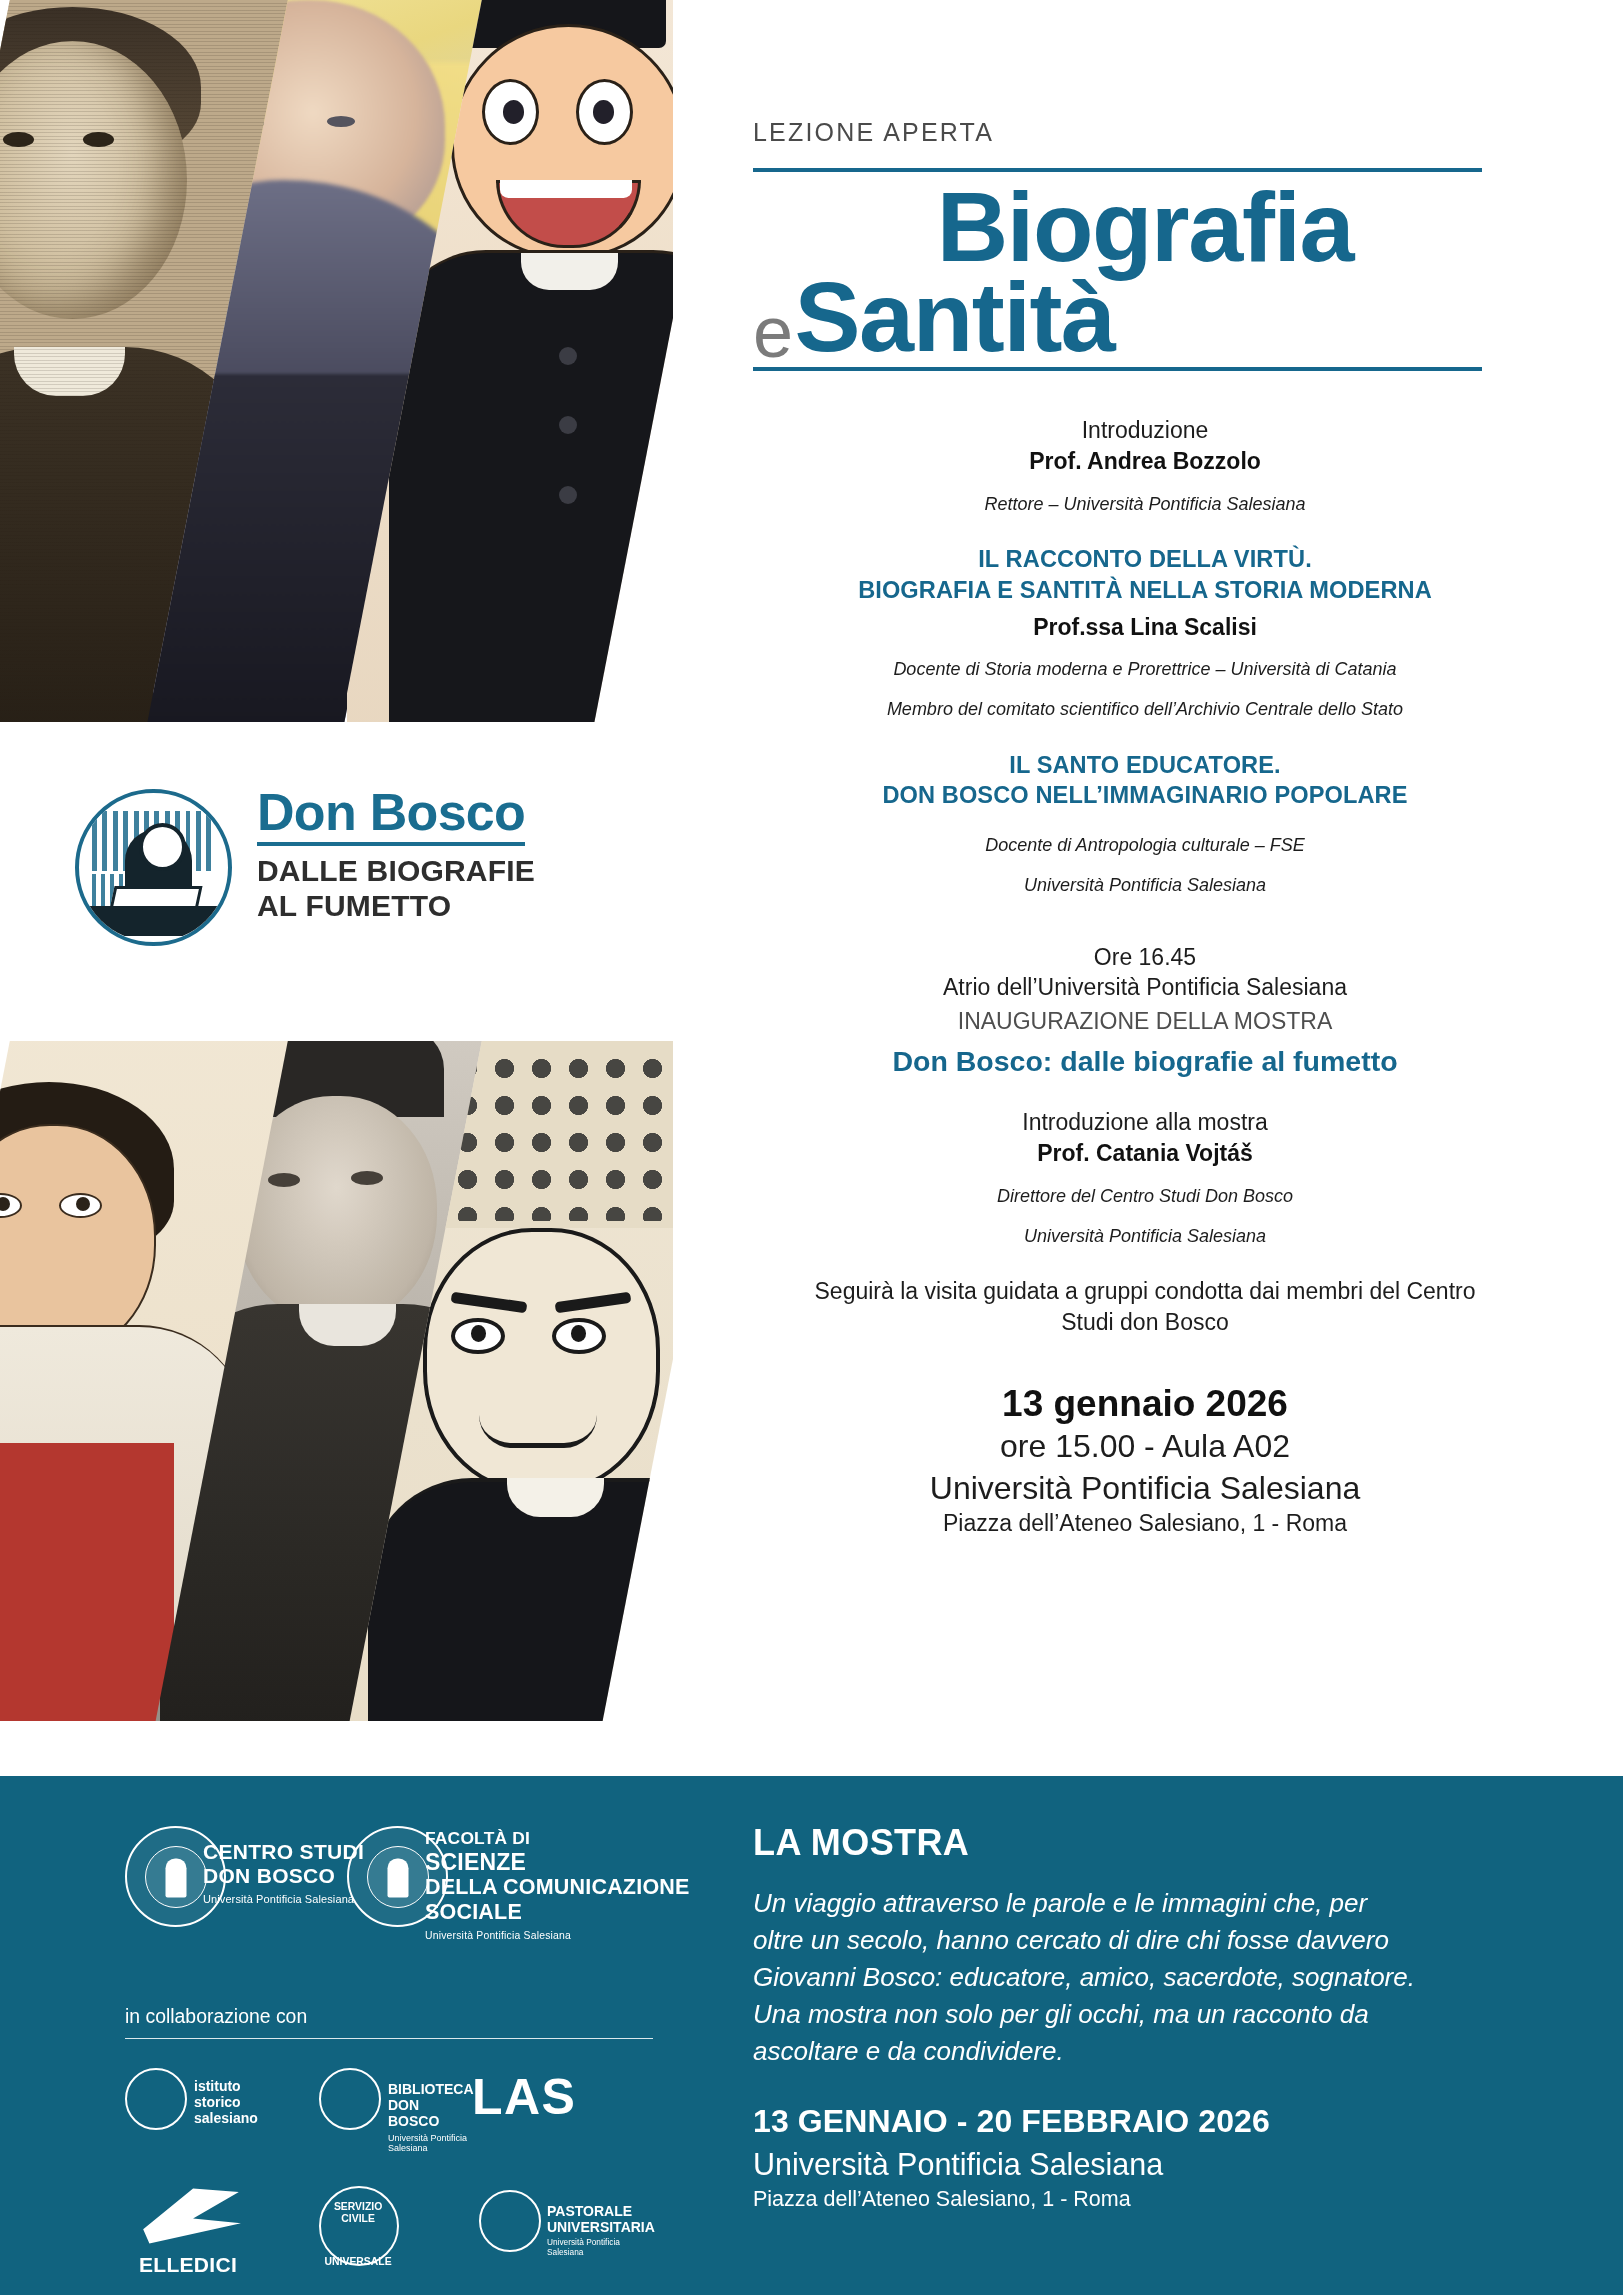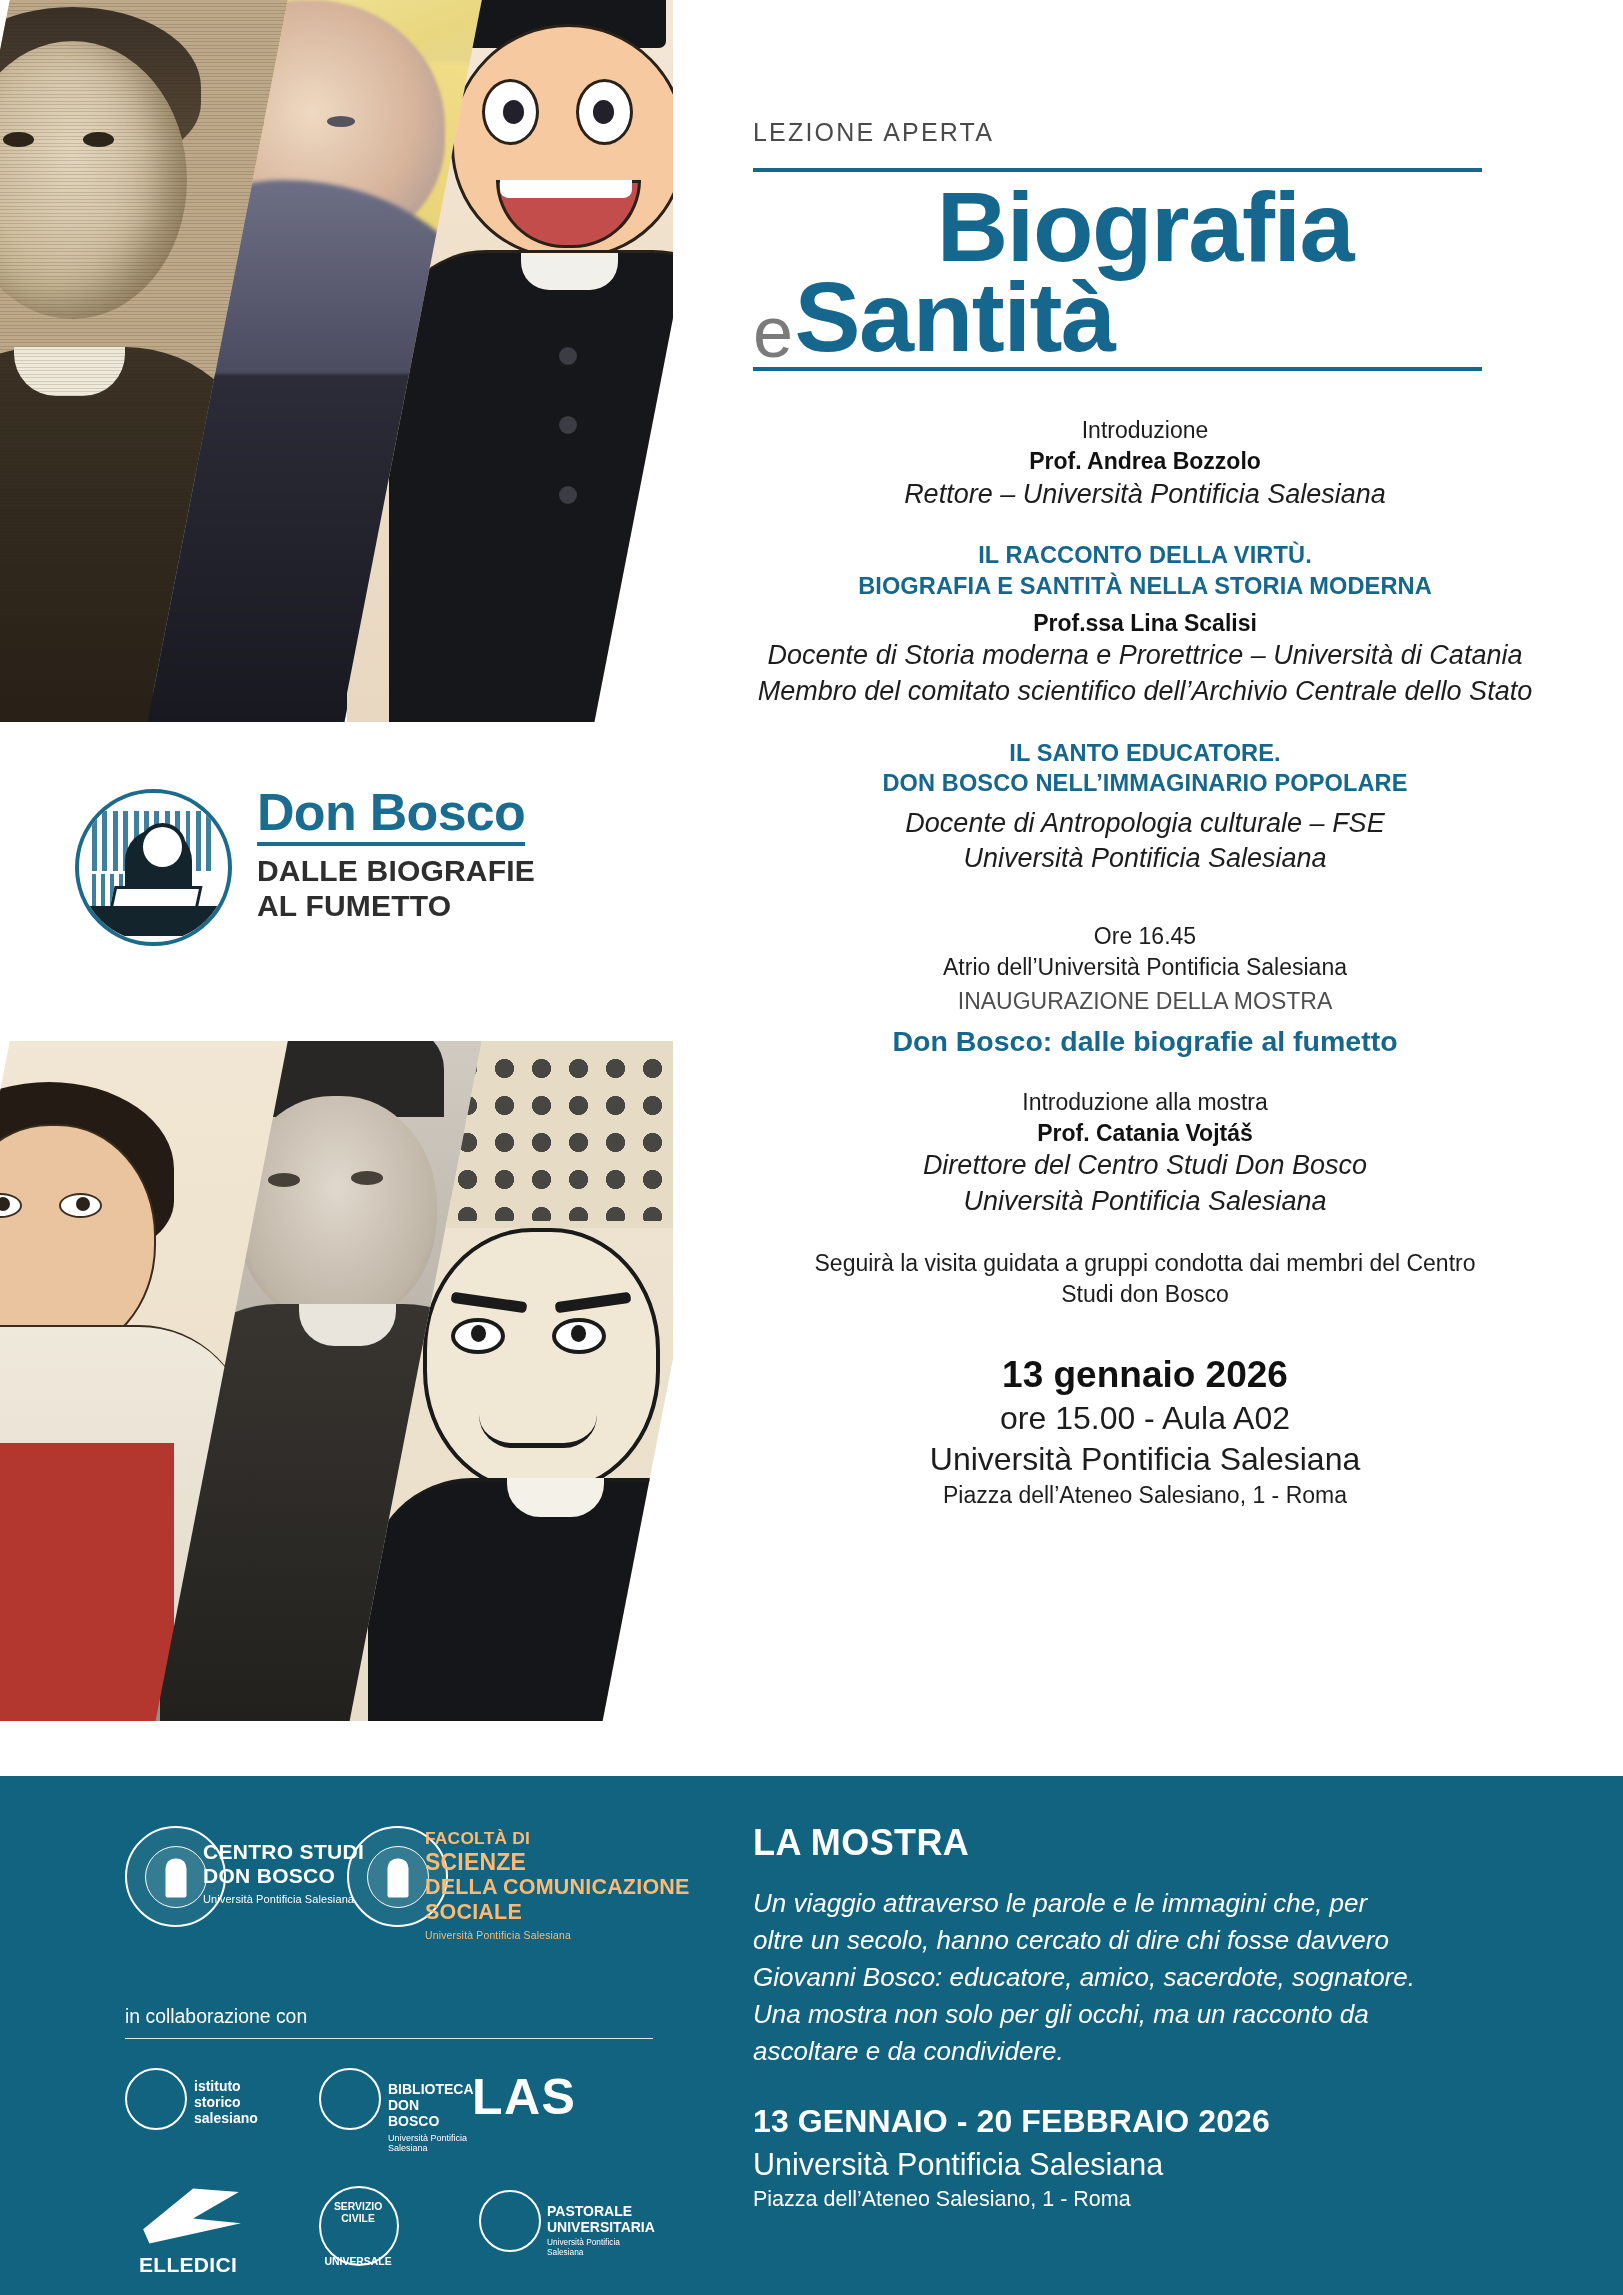--- a/index.html
+++ b/index.html
@@ -330,21 +330,21 @@
     margin-top: -4.2px;
     display: flex; align-items: flex-end;
   }
   .h-e {
     font-size: 72px; font-weight: 400; color: #7b7b7b; line-height: .9;
     margin-right: 2.8px;
   }
   .block { margin-top: 0; text-align: center; }
   .p-plain { font-size: 23px; color: #1d1d1d; line-height: 1.33; }
   .p-bold { font-size: 23px; color: #111111; font-weight: bold; line-height: 1.33; }
-  .p-ital { font-size: 27px; color: #1d1d1d; font-style: italic; line-height: 1.33; }
+  .p-ital { font-size: 18px; color: #1d1d1d; font-style: italic; line-height: 1.33; margin-top: 16px; }
   .p-head {
     font-size: 23.6px; font-weight: bold; color: #16678d; line-height: 1.28;
     letter-spacing: 0.1px;
   }
   .gap-m { height: 28px; }
   .gap-l { height: 44px; }
 
   .inaug { font-size: 23px; color: #4e4e4e; line-height: 1.3; }
   .inaug-title { font-size: 28.5px; font-weight: bold; color: #16678d; line-height: 1.25; }
 
@@ -396,21 +396,21 @@
   }
   .logo-csdb { left: 125px; top: 50px; }
   .logo-fsc  { left: 347px; top: 50px; }
 
   .txt-csdb {
     position: absolute; left: 203px; top: 64px; color:#ffffff;
     font-size: 21px; font-weight: bold; line-height: 1.12; letter-spacing: 0.3px;
   }
   .txt-csdb .small { font-size: 11px; font-weight: normal; letter-spacing: 0.1px; margin-top: 5.6px; }
   .txt-fsc {
-    position: absolute; left: 425px; top: 53px; color:#fdba74;
+    position: absolute; left: 425px; top: 53px; color:#ffffff;
     font-size: 17.4px; font-weight: bold; line-height: 1.14; letter-spacing: 0.2px;
   }
   .txt-fsc .l2 { font-size: 23px; }
   .txt-fsc .l3 { font-size: 21.5px; }
   .txt-fsc .small { font-size: 10.4px; font-weight: normal; margin-top: 5.6px; }
 
   .collab {
     position: absolute; left: 125px; top: 229px; width: 528px;
     color: #ffffff; font-size: 19.4px;
   }

